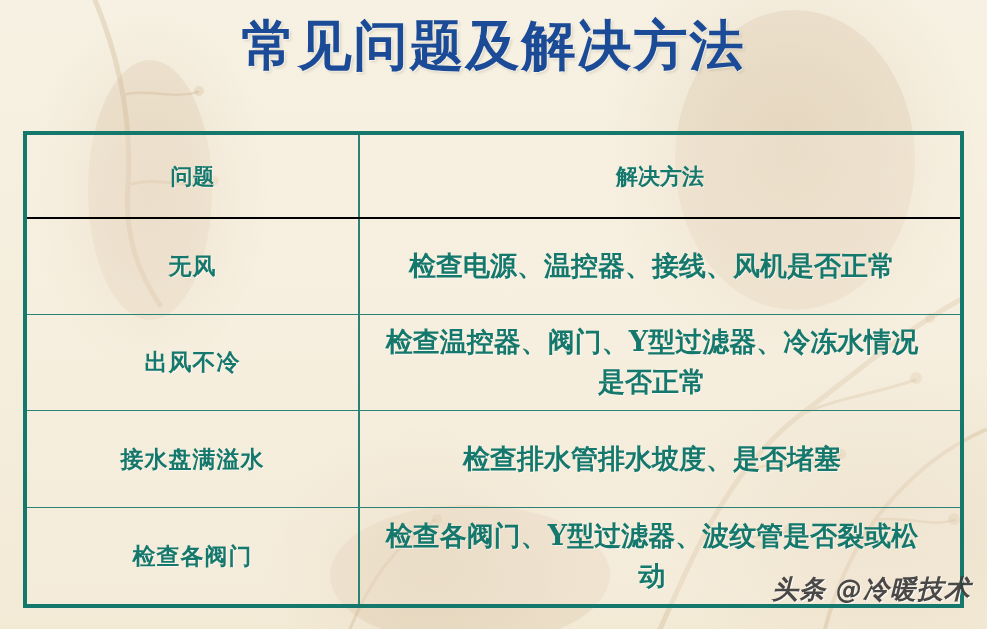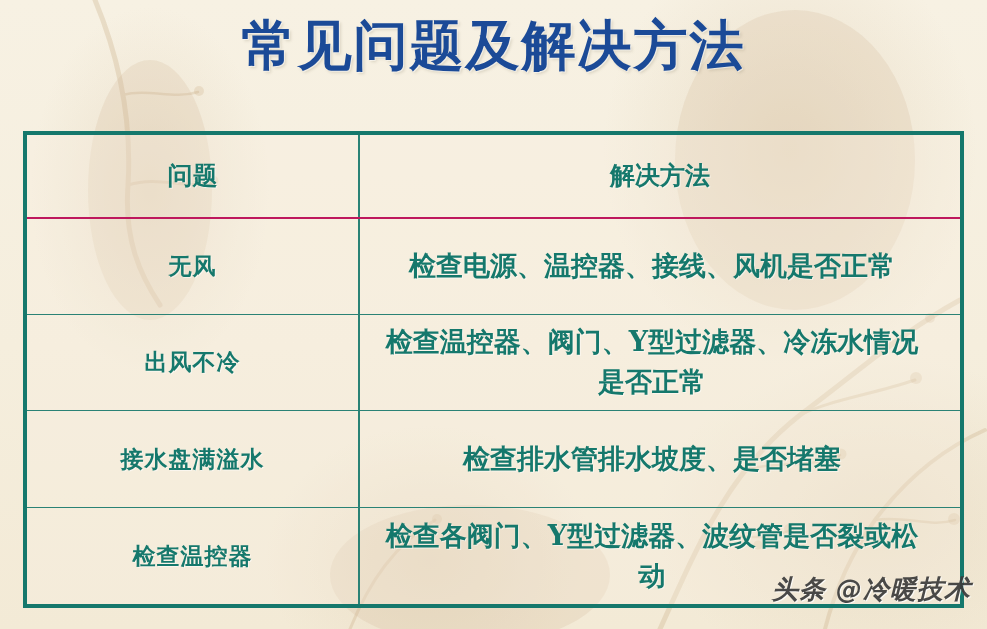--- a/index.html
+++ b/index.html
@@ -96,23 +96,23 @@
     font-weight: 700;
     text-shadow: 1px 1px 0 rgba(255,255,255,0.5);
   }
   table.qa tr:last-child td { border-bottom: 0; }
   table.qa td:last-child { border-right: 0; }
 
   table.qa td.divcol { border-right: 2px solid #2a8275; }
 
   
   tr.header-row td {
-    font-size: 25px;
+    font-size: 22px;
     line-height: 34px;
-    border-bottom: 2px solid #be185d;
+    border-bottom: 2px solid #000000;
   }
   tr.header-row { height: 82px; }
 
   
   tr.body-row td.problem {
     font-size: 23px;
     line-height: 34px;
     letter-spacing: 1px;
   }
   tr.body-row td.solution {
@@ -207,21 +207,21 @@
           <td class="problem divcol">出风不冷</td>
           <td class="solution">检查温控器、阀门、Y型过滤器、冷冻水情况是否正常</td>
         </tr>
 
         <tr class="body-row row-2 row-3">
           <td class="problem divcol">接水盘满溢水</td>
           <td class="solution">检查排水管排水坡度、是否堵塞</td>
         </tr>
 
         <tr class="body-row row-3">
-          <td class="problem divcol">检查温控器</td>
+          <td class="problem divcol">检查各阀门</td>
           <td class="solution">检查各阀门、Y型过滤器、波纹管是否裂或松动</td>
         </tr>
       </tbody>
     </table>
   </div>
 
   <div class="watermark">头条 @冷暖技术</div>
 
 </div>
 

